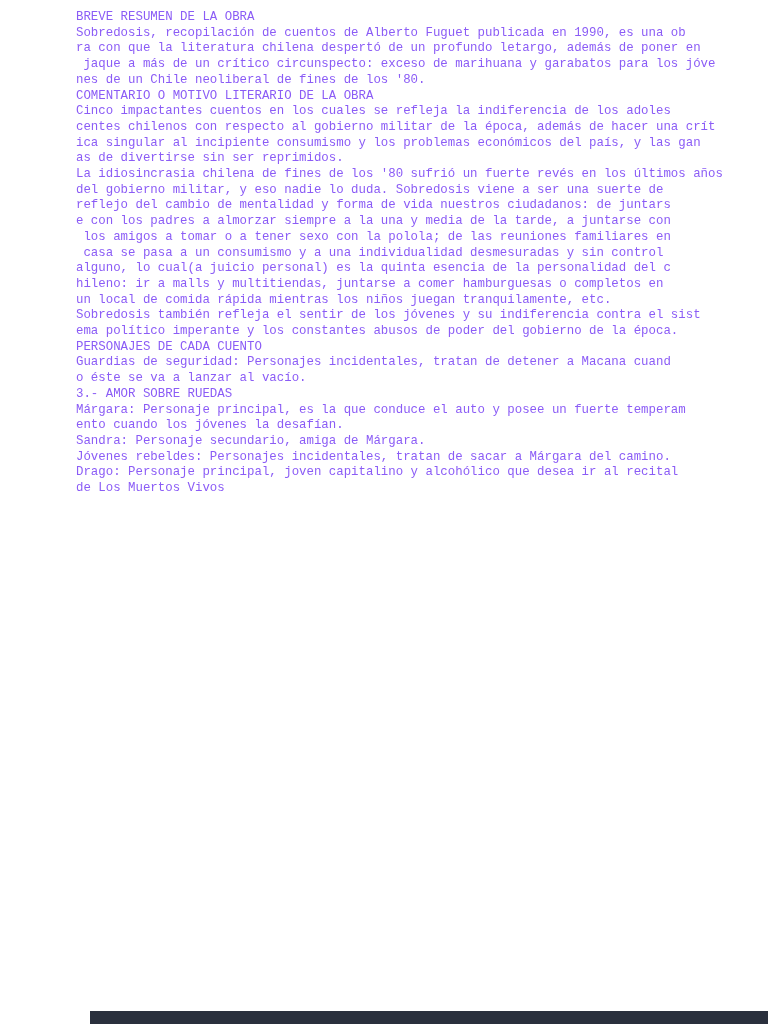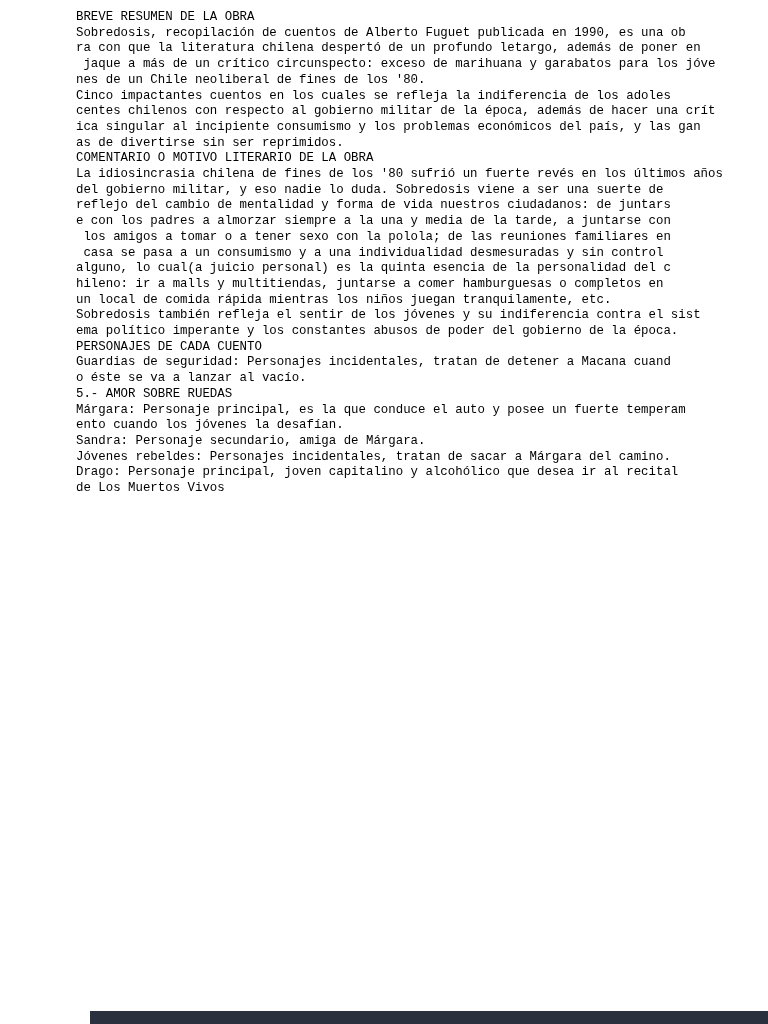--- a/index.html
+++ b/index.html
@@ -21,21 +21,21 @@
     top: 10px;
     left: 76px;
     right: 0;
   }
   pre.block {
     margin: 0;
     padding: 0;
     font-family: "Liberation Mono", "DejaVu Sans Mono", monospace;
     font-size: 12.4px;
     line-height: 15.7px;
-    color: #000000;
+    color: #8b5cf6;
     white-space: pre;
     letter-spacing: 0;
   }
   .gap1 { margin-top: 15.7px; }
   .gap2 { margin-top: 31.4px; }
   .gap3 { margin-top: 47.1px; }
   .page-gap-bar {
     position: absolute;
     left: 90px;
     right: 0;
@@ -47,40 +47,40 @@
 </head>
 <body>
 
 <div class="page">
   <div class="doc-text">
     <pre class="block">BREVE RESUMEN DE LA OBRA</pre>
     <pre class="block gap2">Sobredosis, recopilación de cuentos de Alberto Fuguet publicada en 1990, es una ob
 ra con que la literatura chilena despertó de un profundo letargo, además de poner en
  jaque a más de un crítico circunspecto: exceso de marihuana y garabatos para los jóve
 nes de un Chile neoliberal de fines de los '80.</pre>
+    <pre class="block gap1">COMENTARIO O MOTIVO LITERARIO DE LA OBRA</pre>
     <pre class="block gap1">Cinco impactantes cuentos en los cuales se refleja la indiferencia de los adoles
 centes chilenos con respecto al gobierno militar de la época, además de hacer una crít
 ica singular al incipiente consumismo y los problemas económicos del país, y las gan
 as de divertirse sin ser reprimidos.</pre>
-    <pre class="block gap1">COMENTARIO O MOTIVO LITERARIO DE LA OBRA</pre>
     <pre class="block gap2">La idiosincrasia chilena de fines de los '80 sufrió un fuerte revés en los últimos años
 del gobierno militar, y eso nadie lo duda. Sobredosis viene a ser una suerte de
 reflejo del cambio de mentalidad y forma de vida nuestros ciudadanos: de juntars
 e con los padres a almorzar siempre a la una y media de la tarde, a juntarse con
  los amigos a tomar o a tener sexo con la polola; de las reuniones familiares en
  casa se pasa a un consumismo y a una individualidad desmesuradas y sin control
 alguno, lo cual(a juicio personal) es la quinta esencia de la personalidad del c
 hileno: ir a malls y multitiendas, juntarse a comer hamburguesas o completos en
 un local de comida rápida mientras los niños juegan tranquilamente, etc.</pre>
     <pre class="block gap1">Sobredosis también refleja el sentir de los jóvenes y su indiferencia contra el sist
 ema político imperante y los constantes abusos de poder del gobierno de la época.</pre>
     <pre class="block gap1">PERSONAJES DE CADA CUENTO</pre>
     <pre class="block gap1">Guardias de seguridad: Personajes incidentales, tratan de detener a Macana cuand
 o éste se va a lanzar al vacío.</pre>
-    <pre class="block gap1">5.- AMOR SOBRE RUEDAS</pre>
+    <pre class="block gap1">3.- AMOR SOBRE RUEDAS</pre>
     <pre class="block gap2">Márgara: Personaje principal, es la que conduce el auto y posee un fuerte temperam
 ento cuando los jóvenes la desafían.</pre>
     <pre class="block gap1">Sandra: Personaje secundario, amiga de Márgara.</pre>
     <pre class="block gap1">Jóvenes rebeldes: Personajes incidentales, tratan de sacar a Márgara del camino.</pre>
     <pre class="block gap2">Drago: Personaje principal, joven capitalino y alcohólico que desea ir al recital
 de Los Muertos Vivos</pre>
   </div>
   <div class="page-gap-bar"></div>
 </div>
 

